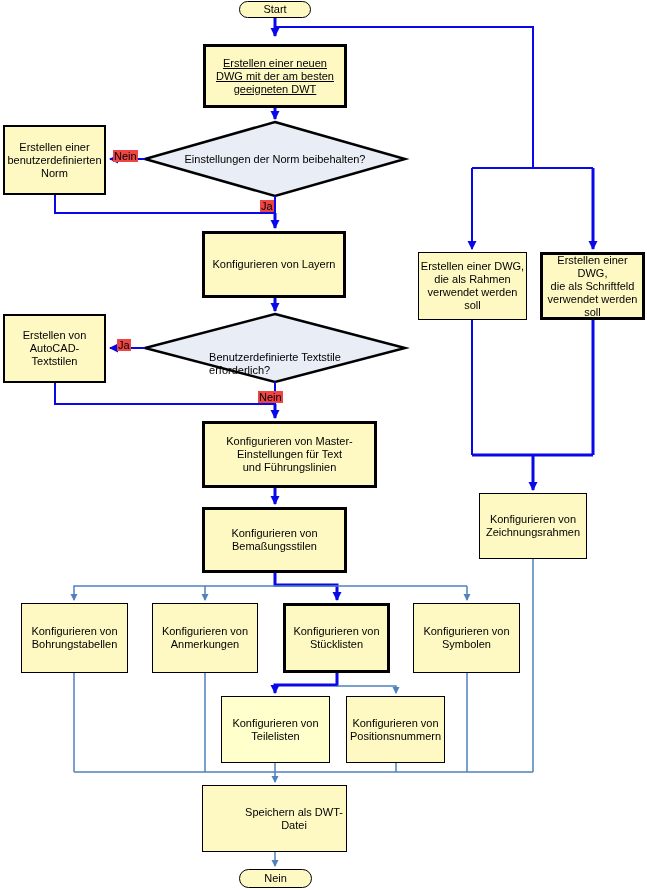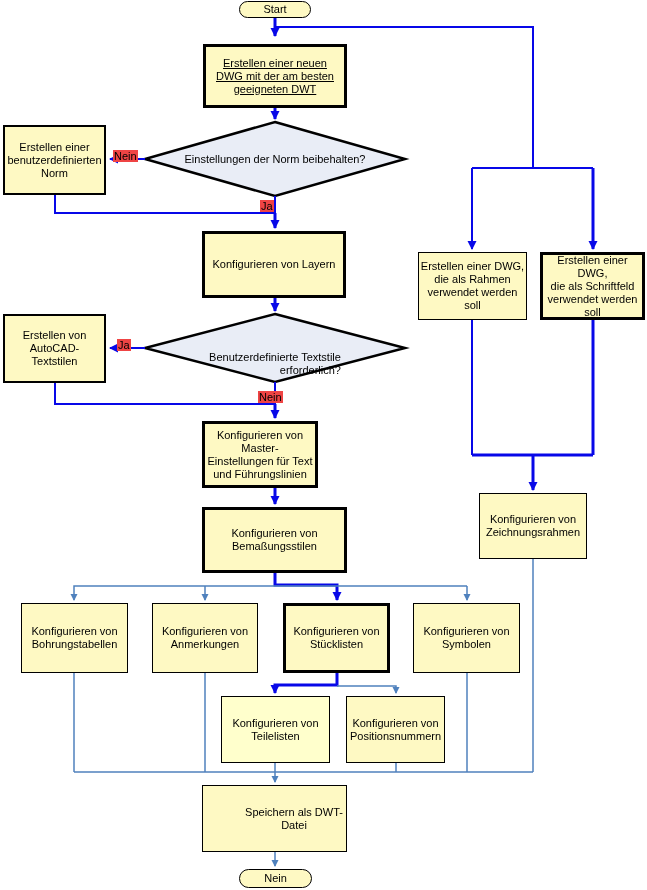--- a/index.html
+++ b/index.html
@@ -11,21 +11,21 @@
   .s {stroke:#4f81bd;stroke-width:1.5;fill:none;}
   .diamond{fill:#e9edf6;stroke:#000000;stroke-width:2.5;}
   .node{position:absolute;box-sizing:border-box;background:#fef9c3;border:1.5px solid #000;
         display:flex;align-items:center;justify-content:center;text-align:center;
         font-size:11px;line-height:13px;color:#000;white-space:pre-line;padding:1px;}
   .bold{border-width:3px;}
   .med{border-width:2px;}
   .yellow{background:#ffffcc;}
   .oval{border-radius:10px;}
   .dtext{position:absolute;display:flex;align-items:center;justify-content:center;
-         text-align:right;font-size:11px;line-height:13px;color:#000;white-space:pre-line;}
+         text-align:left;font-size:11px;line-height:13px;color:#000;white-space:pre-line;}
   .elabel{position:absolute;font-size:11px;line-height:12px;color:#000;background:#ef4444;
           padding:0 1px;}
 </style>
 </head>
 <body>
 
 <div id="canvas">
 
   <svg id="wires" viewBox="0 0 647 890" xmlns="http://www.w3.org/2000/svg">
     <defs>
@@ -95,21 +95,21 @@
   <div class="node bold" style="left:203px;top:44px;width:144px;height:64px;text-decoration:underline;">Erstellen einer neuen
 DWG mit der am besten
 geeigneten DWT</div>
   <div class="node med" style="left:3px;top:125px;width:103px;height:70px;">Erstellen einer
 benutzerdefinierten
 Norm</div>
   <div class="node med" style="left:3px;top:314px;width:103px;height:69px;">Erstellen von
 AutoCAD-
 Textstilen</div>
   <div class="node bold" style="left:202px;top:231px;width:144px;height:67px;">Konfigurieren von Layern</div>
-  <div class="node bold" style="left:202px;top:421px;width:116px;height:67px;">Konfigurieren von Master-
+  <div class="node bold" style="left:202px;top:421px;width:175px;height:67px;">Konfigurieren von Master-
 Einstellungen für Text
 und Führungslinien</div>
   <div class="node bold" style="left:202px;top:507px;width:145px;height:66px;">Konfigurieren von
 Bemaßungsstilen</div>
 
   <div class="node" style="left:21px;top:603px;width:107px;height:70px;">Konfigurieren von
 Bohrungstabellen</div>
   <div class="node" style="left:152px;top:603px;width:106px;height:70px;">Konfigurieren von
 Anmerkungen</div>
   <div class="node bold" style="left:283px;top:603px;width:107px;height:70px;">Konfigurieren von

